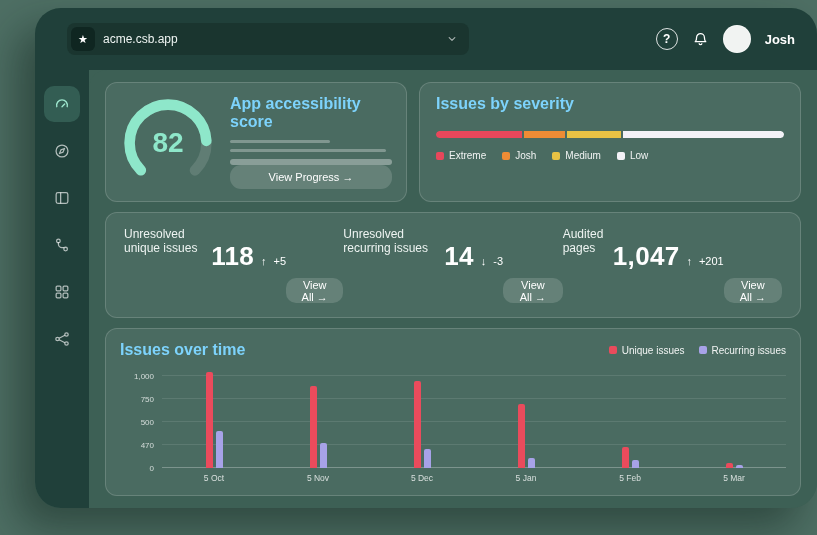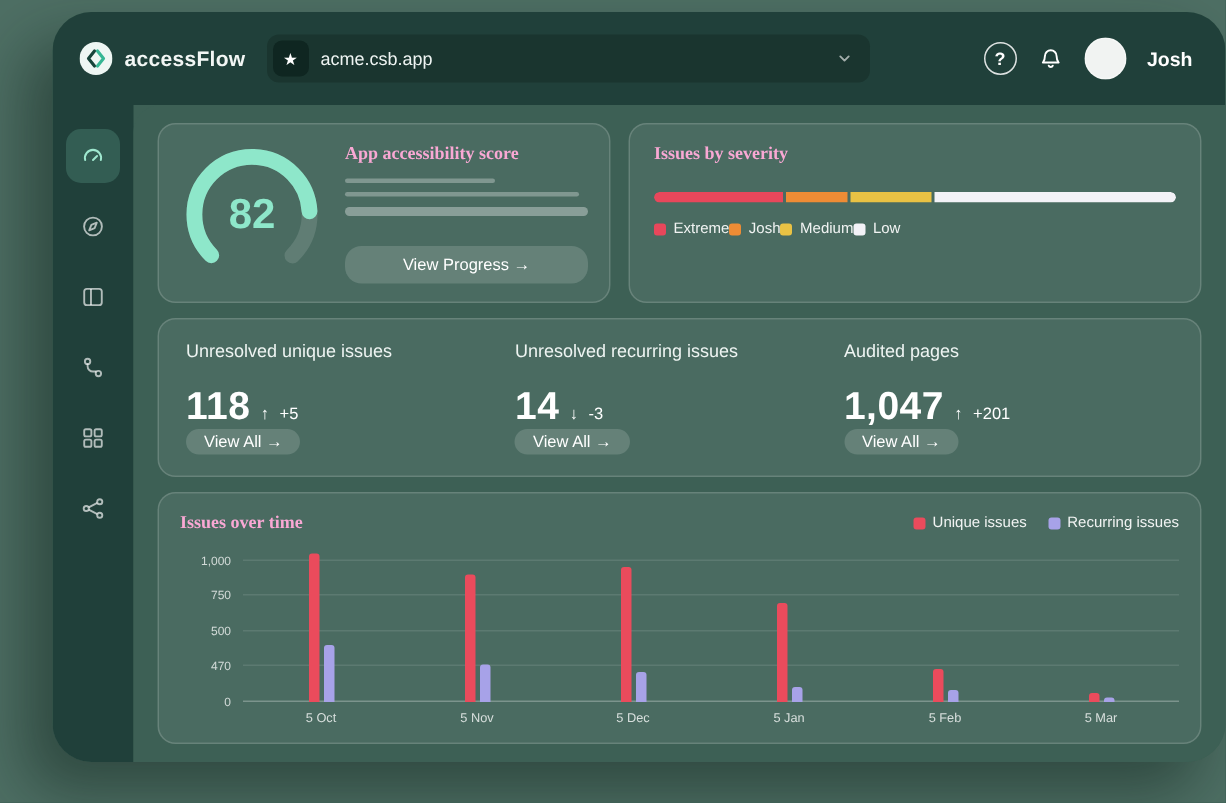--- a/index.html
+++ b/index.html
@@ -89,21 +89,21 @@
     border-top-left-radius: 18px;
     padding: 12px 16px;
     display: flex; flex-direction: column; gap: 10px;
     min-width: 0;
   }
   .card {
     background: rgba(255,255,255,0.07);
     border: 1px solid rgba(255,255,255,0.16);
     border-radius: 12px;
   }
-  .card-title { font-size: 12px; font-weight: bold; color: #f9a8d4; font-family: Liberation Serif, serif; }
+  .card-title { font-size: 16px; font-weight: bold; color: #7dd3fc; }
   
   .row1 { display: flex; gap: 12px; height: 120px; flex: 0 0 auto; }
   .score-card { width: 302px; padding: 12px 14px; display: flex; gap: 14px; }
   .gauge-wrap { position: relative; width: 96px; height: 96px; flex: 0 0 auto; }
   .gauge-wrap svg { width: 96px; height: 96px; }
   .gauge-score {
     position: absolute; inset: 0;
     display: flex; align-items: center; justify-content: center;
     font-size: 28px; font-weight: bold; color: #8ee7ca;
   }
@@ -124,27 +124,27 @@
   .btn.full { width: 100%; margin-top: auto; border-radius: 11px; }
   .severity-card { flex: 1; padding: 12px 16px; display: flex; flex-direction: column; }
   .severity-bar {
     margin-top: 18px;
     height: 7px; border-radius: 4px; overflow: hidden;
     display: flex; gap: 2px;
   }
   .sev-seg { height: 100%; }
   .sev-seg:first-child { border-radius: 4px 0 0 4px; }
   .sev-seg:last-child { border-radius: 0 4px 4px 0; }
-  .legend-row { display: flex; margin-top: 12px; }
+  .legend-row { display: flex; gap: 16px; margin-top: 12px; }
   .legend-item { display: flex; align-items: center; gap: 5px; }
   .swatch { width: 8px; height: 8px; border-radius: 2px; display: inline-block; }
   .legend-label { font-size: 10px; color: rgba(255,255,255,0.92); }
   
   .stats-card { height: 106px; padding: 14px 18px; display: flex; flex: 0 0 auto; }
-  .stat-col { flex: 1; display: flex; flex-direction: column; }
+  .stat-col { flex: 1; display: flex; flex-direction: row; }
   .stat-label { font-size: 12px; color: #eef4f2; }
   .stat-value-row { display: flex; align-items: baseline; gap: 7px; margin-top: 14px; }
   .stat-value { font-size: 26px; font-weight: bold; color: #ffffff; letter-spacing: 0.3px; }
   .stat-trend { font-size: 11px; color: #ffffff; }
   .stat-col .btn { width: fit-content; margin-top: auto; border-radius: 10px; }
   
   .chart-card { flex: 1; padding: 12px 14px; display: flex; flex-direction: column; min-height: 0; }
   .chart-head { display: flex; align-items: center; }
   .chart-legend { margin-left: auto; display: flex; gap: 14px; }
   .chart-body { flex: 1; display: flex; margin-top: 10px; min-height: 0; }
@@ -167,28 +167,20 @@
   .bar { width: 7px; border-radius: 2px 2px 0 0; }
   .x-axis { display: flex; margin-left: 42px; margin-top: 5px; flex: 0 0 auto; }
   .xtick { flex: 1; text-align: center; font-size: 8.5px; color: rgba(255,255,255,0.78); }
 </style>
 </head>
 <body>
 
 <div class="window">
 
   <div class="topbar">
-    <div class="logo">
-      <svg width="22" height="22" viewBox="0 0 22 22">
-        <circle cx="11" cy="11" r="11" fill="#eef6f3"></circle>
-        <path d="M10 6 L6 11 L10 16" stroke="#17443a" stroke-width="2.1" fill="none" stroke-linecap="round" stroke-linejoin="round"></path>
-        <path d="M12 6 L16 11 L12 16" stroke="#36b694" stroke-width="2.1" fill="none" stroke-linecap="round" stroke-linejoin="round"></path>
-      </svg>
-      <span class="logo-text">accessFlow</span>
-    </div>
 
     <div class="domain-select">
       <span class="domain-badge">
         <span>★</span>
       </span>
       <span class="domain-value">acme.csb.app</span>
       <span class="chev">
         <svg width="14" height="14" viewBox="0 0 20 20" fill="none" stroke="currentColor" stroke-width="1.8" stroke-linecap="round" stroke-linejoin="round">
             <path d="M6 8 l4 4 4-4"></path>
           </svg>

